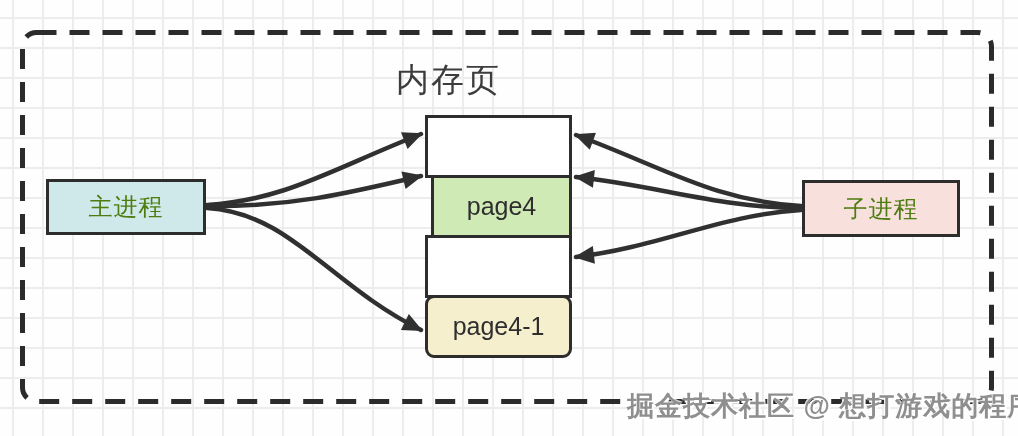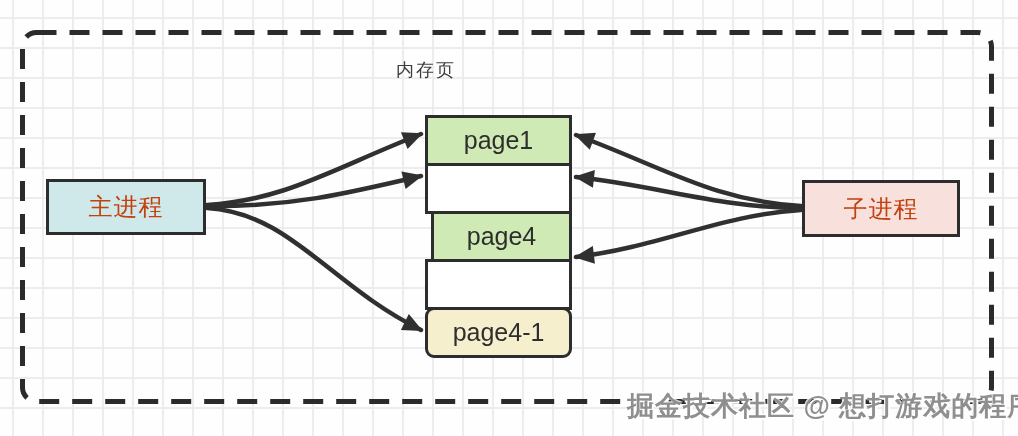--- a/index.html
+++ b/index.html
@@ -14,28 +14,28 @@
     background-size: 30px 30px;
     background-position: 12px 17px;
     overflow: hidden;
   }
   .abs { position: absolute; }
 
   #diagram-svg { left: 0; top: 0; width: 1018px; height: 436px; }
 
   .title {
     left: 396px; top: 58px;
-    font-size: 18px; color: #3c3c3c;
+    font-size: 33px; color: #3c3c3c;
     letter-spacing: 2px;
   }
 
   .proc-box {
     display: flex; align-items: center; justify-content: center;
     border: 3px solid #2d2d2d;
-    font-size: 24px; color: #c2410c;
+    font-size: 24px; color: #4d7c0f;
     letter-spacing: 1px;
   }
   .proc-main  { left: 46px;  top: 179px; width: 160px; height: 56px; }
   .proc-child { left: 802px; top: 180px; width: 158px; height: 57px; }
 
   .stack {
     left: 425px; top: 115px; width: 147px; height: 243px;
     display: flex; flex-direction: column;
   }
   .page-cell {
@@ -83,23 +83,20 @@
 
 <div class="abs proc-box proc-main" style="background: rgb(207, 233, 234);">
   <span>主进程</span>
 </div>
 
 <div class="abs proc-box proc-child" style="background: rgb(248, 224, 221);">
   <span>子进程</span>
 </div>
 
 <div class="abs stack">
-  <div class="page-cell" style="background: rgb(207, 234, 180);">
-    <span>page1</span>
-  </div>
   <div class="page-cell" style="background: rgb(255, 255, 255);">
     <span></span>
   </div>
   <div class="page-cell" style="background: rgb(207, 234, 180); margin-left: 6px;">
     <span>page4</span>
   </div>
   <div class="page-cell" style="background: rgb(255, 255, 255);">
     <span></span>
   </div>
   <div class="page-cell" style="background: rgb(246, 239, 205); border-radius: 9px;">

